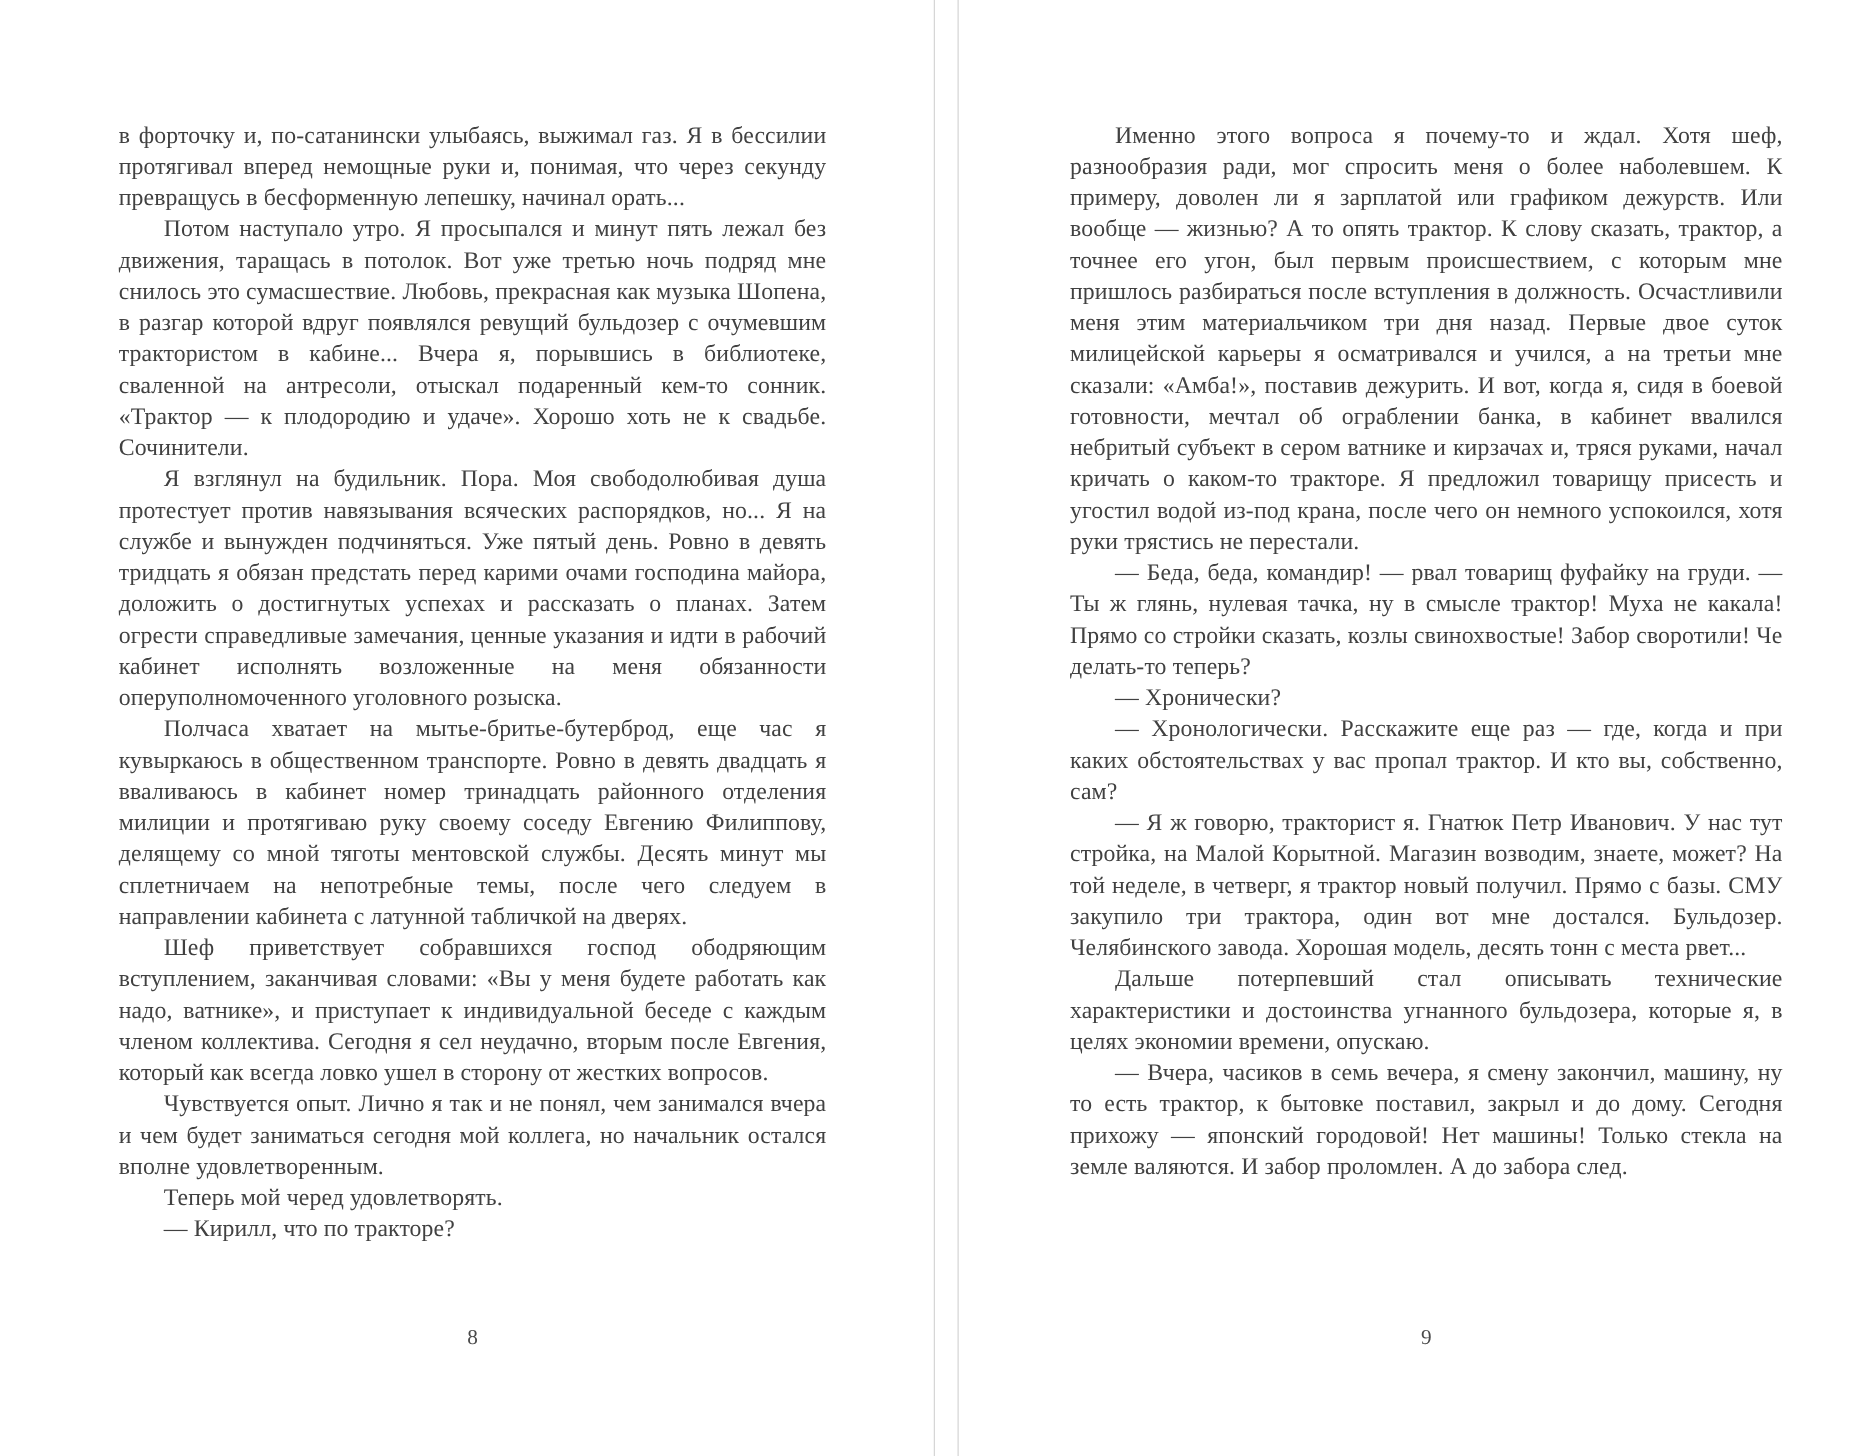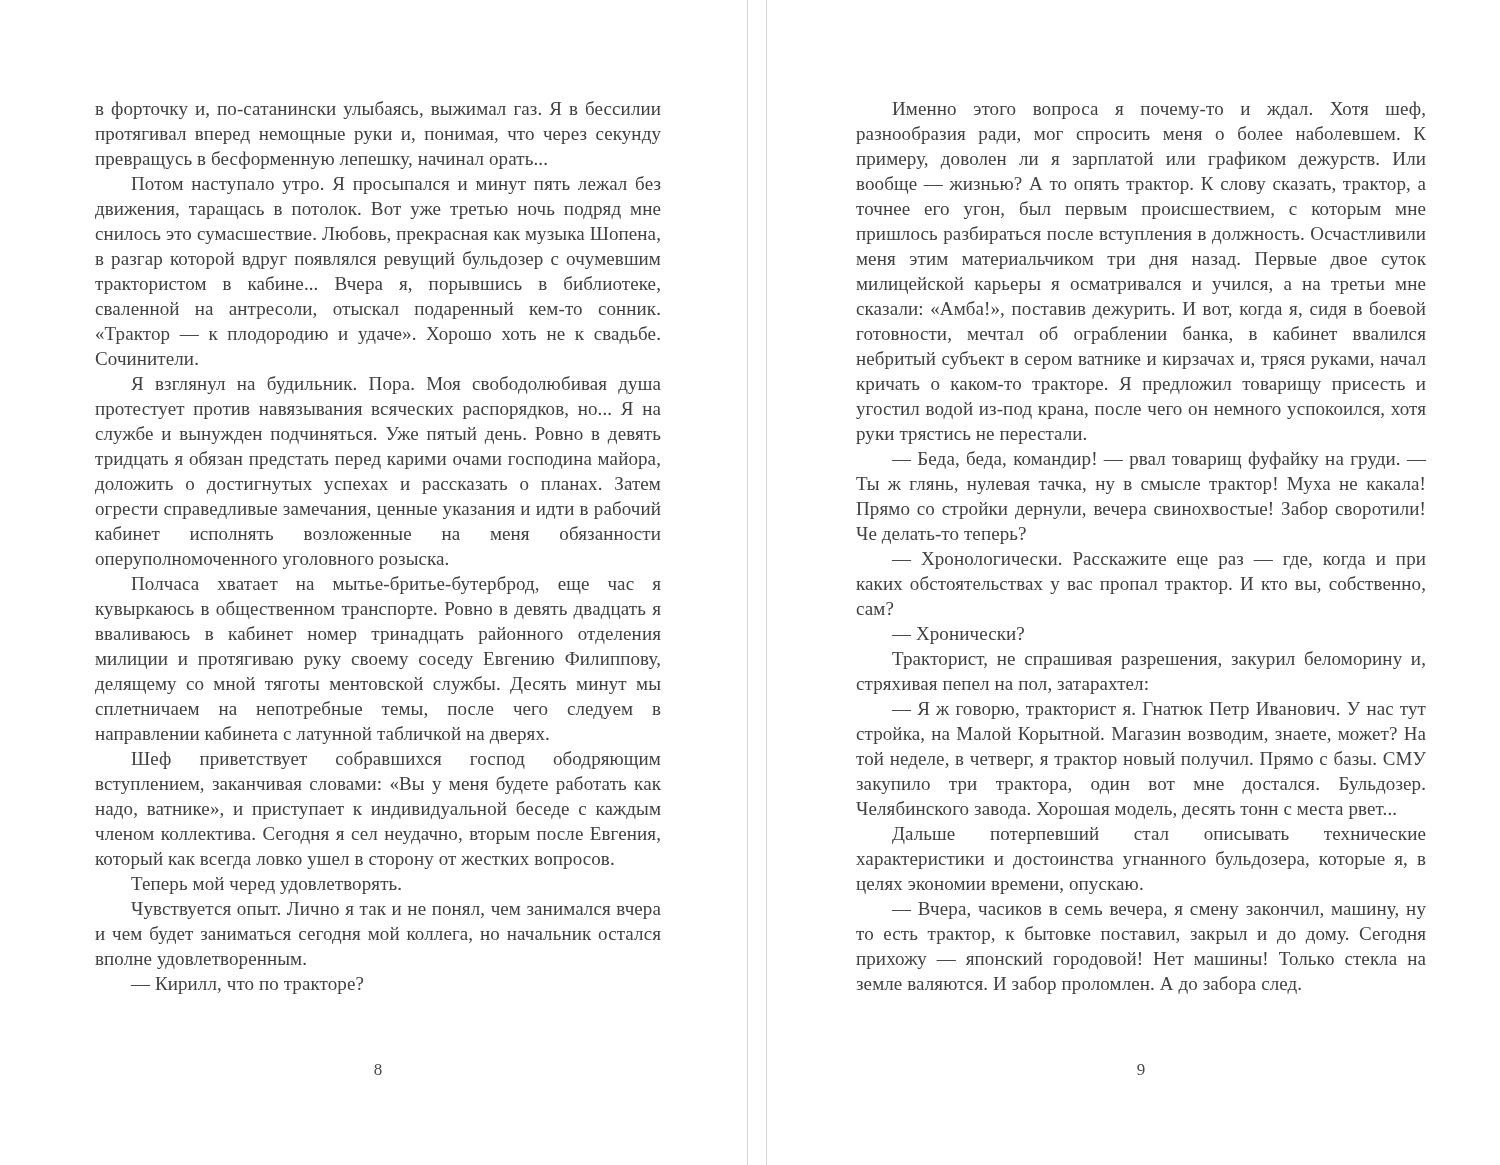--- a/index.html
+++ b/index.html
@@ -74,42 +74,41 @@
         <p class="no-indent">в форточку и, по-сатанински улыбаясь, выжимал газ. Я в бессилии протягивал вперед немощные руки и, понимая, что через секунду превращусь в бесформенную лепешку, начинал орать...</p>
 
         <p>Потом наступало утро. Я просыпался и минут пять лежал без движения, таращась в потолок. Вот уже третью ночь подряд мне снилось это сумасшествие. Любовь, прекрасная как музыка Шопена, в разгар которой вдруг появлялся ревущий бульдозер с очумевшим трактористом в кабине... Вчера я, порывшись в библиотеке, сваленной на антресоли, отыскал подаренный кем-то сонник. «Трактор — к плодородию и удаче». Хорошо хоть не к свадьбе. Сочинители.</p>
 
         <p>Я взглянул на будильник. Пора. Моя свободолюбивая душа протестует против навязывания всяческих распорядков, но... Я на службе и вынужден подчиняться. Уже пятый день. Ровно в девять тридцать я обязан предстать перед карими очами господина майора, доложить о достигнутых успехах и рассказать о планах. Затем огрести справедливые замечания, ценные указания и идти в рабочий кабинет исполнять возложенные на меня обязанности оперуполномоченного уголовного розыска.</p>
 
         <p>Полчаса хватает на мытье-бритье-бутерброд, еще час я кувыркаюсь в общественном транспорте. Ровно в девять двадцать я вваливаюсь в кабинет номер тринадцать районного отделения милиции и протягиваю руку своему соседу Евгению Филиппову, делящему со мной тяготы ментовской службы. Десять минут мы сплетничаем на непотребные темы, после чего следуем в направлении кабинета с латунной табличкой на дверях.</p>
 
         <p>Шеф приветствует собравшихся господ ободряющим вступлением, заканчивая словами: «Вы у меня будете работать как надо, ватнике», и приступает к индивидуальной беседе с каждым членом коллектива. Сегодня я сел неудачно, вторым после Евгения, который как всегда ловко ушел в сторону от жестких вопросов.</p>
 
+        <p>Чувствуется опыт. Лично я так и не понял, чем занимался вчера и чем будет заниматься сегодня мой коллега, но начальник остался вполне удовлетворенным.</p>
+
         <p>Теперь мой черед удовлетворять.</p>
-
-        <p>Чувствуется опыт. Лично я так и не понял, чем занимался вчера и чем будет заниматься сегодня мой коллега, но начальник остался вполне удовлетворенным.</p>
 
         <p>— Кирилл, что по тракторе?</p>
       </div>
     <div class="page-number">8</div>
   </section>
 
   <section class="page page-right">
     <div class="text-block">
 
         <p>Именно этого вопроса я почему-то и ждал. Хотя шеф, разнообразия ради, мог спросить меня о более наболевшем. К примеру, доволен ли я зарплатой или графиком дежурств. Или вообще — жизнью? А то опять трактор. К слову сказать, трактор, а точнее его угон, был первым происшествием, с которым мне пришлось разбираться после вступления в должность. Осчастливили меня этим материальчиком три дня назад. Первые двое суток милицейской карьеры я осматривался и учился, а на третьи мне сказали: «Амба!», поставив дежурить. И вот, когда я, сидя в боевой готовности, мечтал об ограблении банка, в кабинет ввалился небритый субъект в сером ватнике и кирзачах и, тряся руками, начал кричать о каком-то тракторе. Я предложил товарищу присесть и угостил водой из-под крана, после чего он немного успокоился, хотя руки трястись не перестали.</p>
 
-        <p>— Беда, беда, командир! — рвал товарищ фуфайку на груди. — Ты ж глянь, нулевая тачка, ну в смысле трактор! Муха не какала! Прямо со стройки дернули, вечера свинохвостые! Забор своротили! Че делать-то теперь?</p>
+        <p>— Беда, беда, командир! — рвал товарищ фуфайку на груди. — Ты ж глянь, нулевая тачка, ну в смысле трактор! Муха не какала! Прямо со стройки сказать, козлы свинохвостые! Забор своротили! Че делать-то теперь?</p>
 
+
+        <p>— Хронически?</p>
 
         <p>— Хронологически. Расскажите еще раз — где, когда и при каких обстоятельствах у вас пропал трактор. И кто вы, собственно, сам?</p>
 
-        <p>— Хронически?</p>
-
-        <p>Тракторист, не спрашивая разрешения, закурил беломорину и, стряхивая пепел на пол, затарахтел:</p>
 
         <p>— Я ж говорю, тракторист я. Гнатюк Петр Иванович. У нас тут стройка, на Малой Корытной. Магазин возводим, знаете, может? На той неделе, в четверг, я трактор новый получил. Прямо с базы. СМУ закупило три трактора, один вот мне достался. Бульдозер. Челябинского завода. Хорошая модель, десять тонн с места рвет...</p>
 
         <p>Дальше потерпевший стал описывать технические характеристики и достоинства угнанного бульдозера, которые я, в целях экономии времени, опускаю.</p>
 
         <p>— Вчера, часиков в семь вечера, я смену закончил, машину, ну то есть трактор, к бытовке поставил, закрыл и до дому. Сегодня прихожу — японский городовой! Нет машины! Только стекла на земле валяются. И забор проломлен. А до забора след.</p>
       </div>
     <div class="page-number">9</div>
   </section>
 

